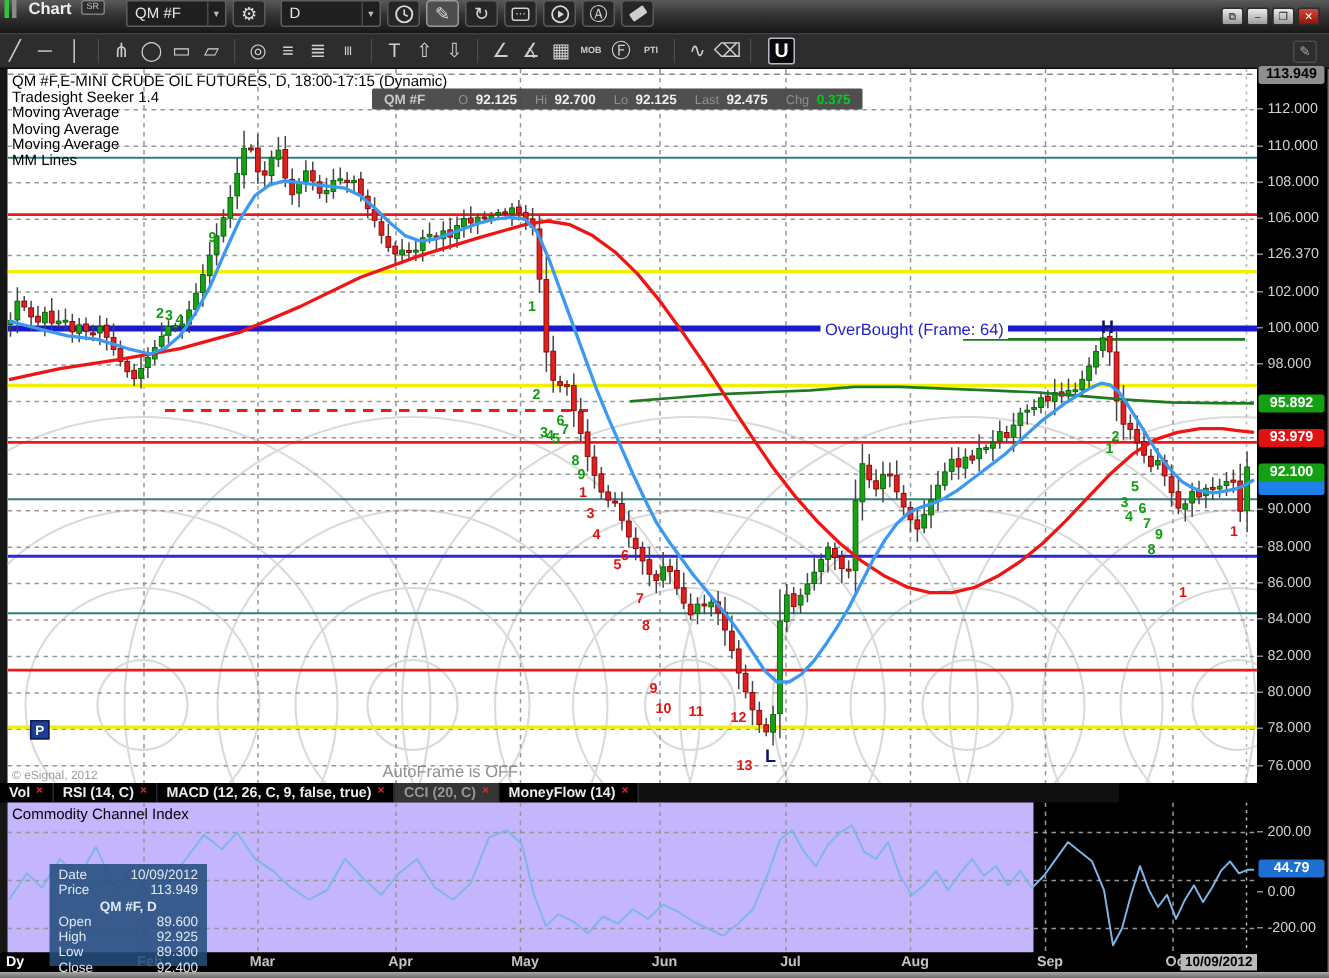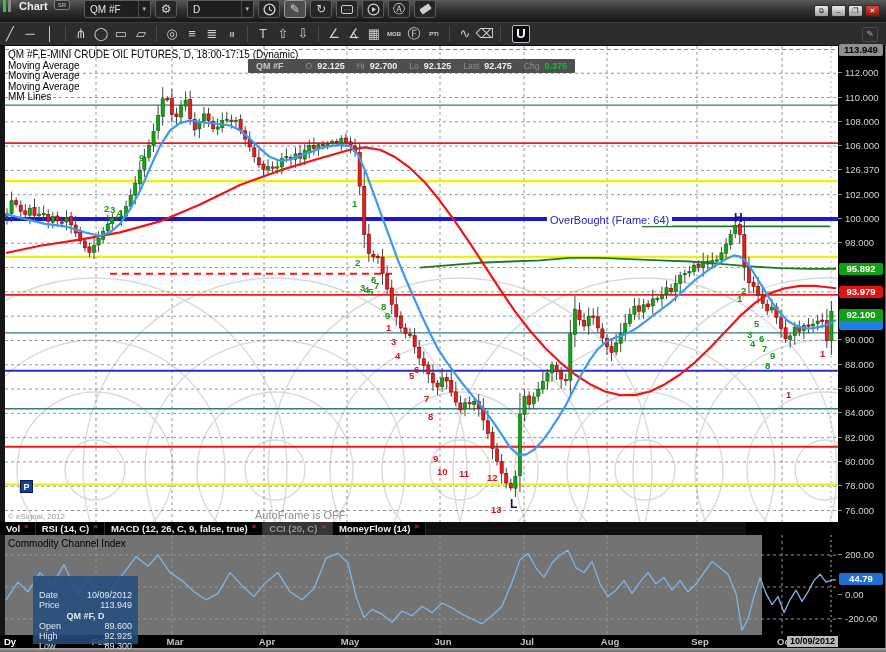--- a/index.html
+++ b/index.html
@@ -66,40 +66,40 @@
 
   
   .tabbar { position:absolute; left:0; top:522px; width:746px; height:13px; background:#101010;
             display:flex; align-items:stretch; }
   .tab { display:flex; align-items:center; padding:0 6px; border-right:1px solid #2c2c2c;
          background:#000; color:#ededed; font-size:9.5px; font-weight:bold; white-space:nowrap; }
   .tab .x { color:#d03030; font-size:8px; margin-left:4px; position:relative; top:-2px; }
   .tab.active { background:#353535; color:#979797; }
 
   
-  .cci-panel { position:absolute; left:5px; top:535px; width:757px; height:100px; background:#737373; }
+  .cci-panel { position:absolute; left:5px; top:535px; width:684px; height:100px; background:#c4b5fd; }
   .cci-title { position:absolute; left:3px; top:3px; color:#000; font-size:10px; }
 
   
   .price-axis { position:absolute; left:838px; top:46px; width:46px; height:589px; background:#000; }
   .tick { position:absolute; left:7px; color:#d2d2d2; font-size:9.5px; }
   .tick:before { content:""; position:absolute; left:-7px; top:5px; width:4px; height:1px; background:#8a8a8a; }
   .badge { position:absolute; left:1px; width:44px; height:12px; font-size:9.5px; font-weight:bold;
            text-align:center; line-height:12px; border-radius:2px; }
 
   
   .month-axis { position:absolute; left:0; top:635px; width:884px; height:13px; background:#000; }
   .mlabel { position:absolute; top:1px; color:#c4c4c4; font-size:9.5px; font-weight:bold; transform:translateX(-50%); }
   .dy { position:absolute; left:4px; top:1px; color:#fff; font-size:9.5px; font-weight:bold; }
   .date-badge { position:absolute; left:787px; top:1px; background:#b9b9b9; color:#000; font-size:9px;
                 font-weight:bold; padding:0 3px; line-height:11px; }
 
   
   .tooltip { position:absolute; left:33px; top:576px; width:105px; height:68px;
-             background:rgba(38,77,125,0.88); color:#dde9f4; font-size:9px; padding:14px 6px; z-index:30; }
+             background:rgba(38,77,125,0.88); color:#dde9f4; font-size:9px; padding:2px 6px; z-index:30; }
   .trow { display:flex; justify-content:space-between; line-height:10.3px; }
   .trow.center { justify-content:center; font-weight:bold; }
 
   .bottom-frame { position:absolute; left:0; top:648px; width:886px; height:4px;
                   background:linear-gradient(#a8a8a8,#6b6b6b); }
 </style>
 </head>
 <body>
 
 <div class="window">
@@ -662,21 +662,21 @@
             <text x="459" y="477" fill="#e01212" font-size="9.5" font-weight="bold" font-family="Liberation Sans, DejaVu Sans, sans-serif">11</text>
             <text x="487" y="481" fill="#e01212" font-size="9.5" font-weight="bold" font-family="Liberation Sans, DejaVu Sans, sans-serif">12</text>
             <text x="491" y="513" fill="#e01212" font-size="9.5" font-weight="bold" font-family="Liberation Sans, DejaVu Sans, sans-serif">13</text>
             <text x="786" y="398" fill="#e01212" font-size="9.5" font-weight="bold" font-family="Liberation Sans, DejaVu Sans, sans-serif">1</text>
             <text x="820" y="357" fill="#e01212" font-size="9.5" font-weight="bold" font-family="Liberation Sans, DejaVu Sans, sans-serif">1</text>
           </g>
           <text x="734" y="222" fill="#10107a" font-size="12" font-weight="bold" font-family="Liberation Sans, DejaVu Sans, sans-serif">H</text>
           <text x="510" y="508" fill="#10107a" font-size="12" font-weight="bold" font-family="Liberation Sans, DejaVu Sans, sans-serif">L</text>
         </g>
       </svg>
-    <div class="hdr" id="hdr-lines"><div>QM #F,E-MINI CRUDE OIL FUTURES, D, 18:00-17:15 (Dynamic)</div><div>Moving Average</div><div>Moving Average</div><div>Moving Average</div><div>MM Lines</div></div>
+    <div class="hdr" id="hdr-lines"><div>QM #F,E-MINI CRUDE OIL FUTURES, D, 18:00-17:15 (Dynamic)</div><div>Tradesight Seeker 1.4</div><div>Moving Average</div><div>Moving Average</div><div>Moving Average</div><div>MM Lines</div></div>
     <div class="quotebar" id="quotebar">
         <div class="sym">QM #F</div>
         <div class="ql">O</div>
         <div class="qv">92.125</div>
         <div class="ql">Hi</div>
         <div class="qv">92.700</div>
         <div class="ql">Lo</div>
         <div class="qv">92.125</div>
         <div class="ql">Last</div>
         <div class="qv">92.475</div>

